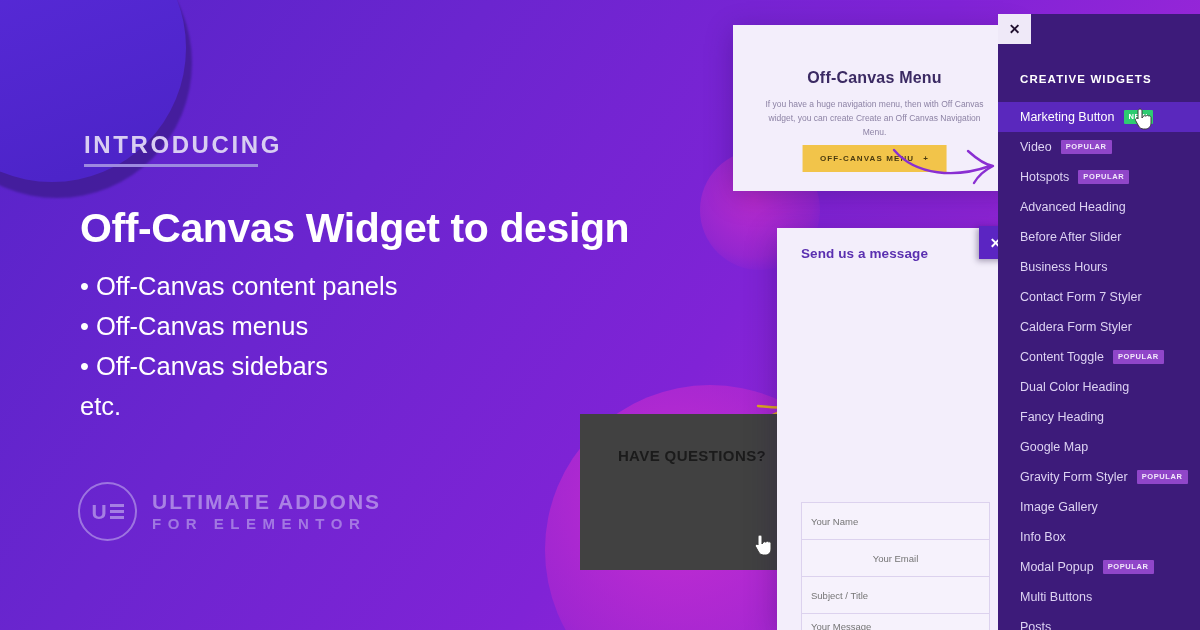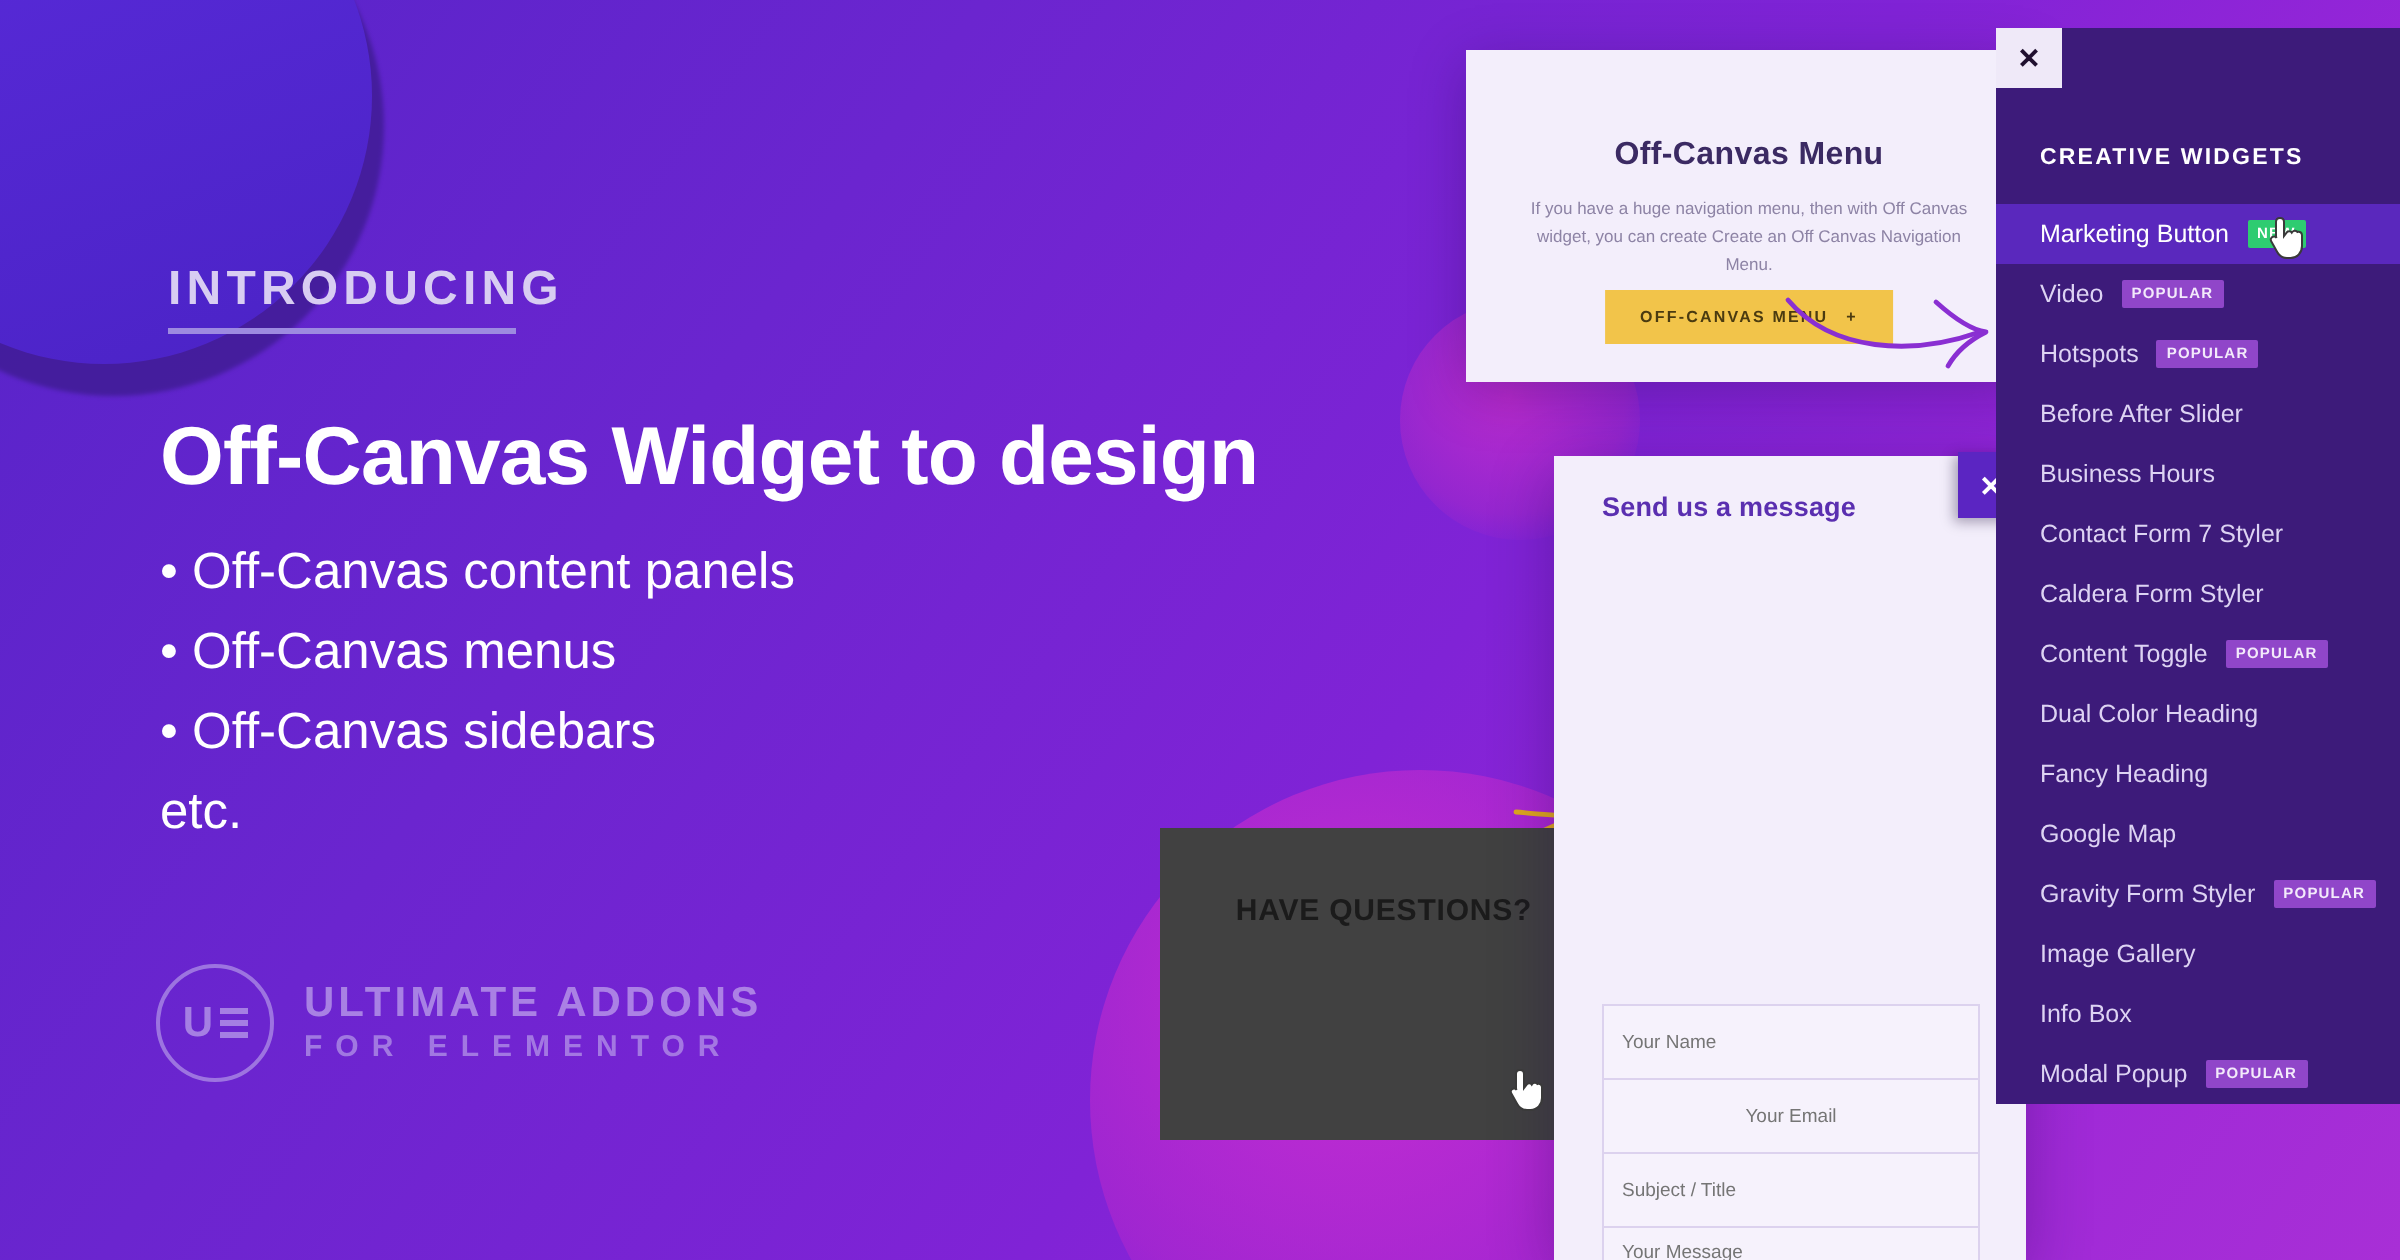--- a/index.html
+++ b/index.html
@@ -122,21 +122,21 @@
   .field.ta{top:385px;height:75px;line-height:normal;padding-top:7px;resize:none;}
   .form-close{
     position:absolute;left:979px;top:226px;width:33px;height:33px;
     background:#5b25c2;color:#fff;border:0;cursor:pointer;
     display:flex;align-items:center;justify-content:center;
     font-size:14px;font-weight:700;line-height:1;
     box-shadow:-2px 2px 6px rgba(20,5,50,.35);
   }
   
   .sidebar{
-    position:absolute;left:998px;top:14px;width:202px;height:538px;
+    position:absolute;left:998px;top:14px;width:202px;height:616px;
     background:#3d1b7a;overflow:hidden;
   }
   .sidebar-close{
     position:absolute;left:998px;top:14px;width:33px;height:30px;
     background:#efe9f8;color:#20102f;border:0;cursor:pointer;
     display:flex;align-items:center;justify-content:center;
     font-size:14px;font-weight:700;line-height:1;z-index:4;
   }
   .sb-heading{
     position:absolute;left:22px;top:59px;color:#ffffff;
@@ -237,20 +237,23 @@
         </div>
         <div class="sb-item">
           <span class="sb-label">Video</span>
           <span class="badge popular">POPULAR</span>
         </div>
         <div class="sb-item">
           <span class="sb-label">Hotspots</span>
           <span class="badge popular">POPULAR</span>
         </div>
         <div class="sb-item">
+          <span class="sb-label">Advanced Heading</span>
+        </div>
+        <div class="sb-item">
           <span class="sb-label">Before After Slider</span>
         </div>
         <div class="sb-item">
           <span class="sb-label">Business Hours</span>
         </div>
         <div class="sb-item">
           <span class="sb-label">Contact Form 7 Styler</span>
         </div>
         <div class="sb-item">
           <span class="sb-label">Caldera Form Styler</span>

